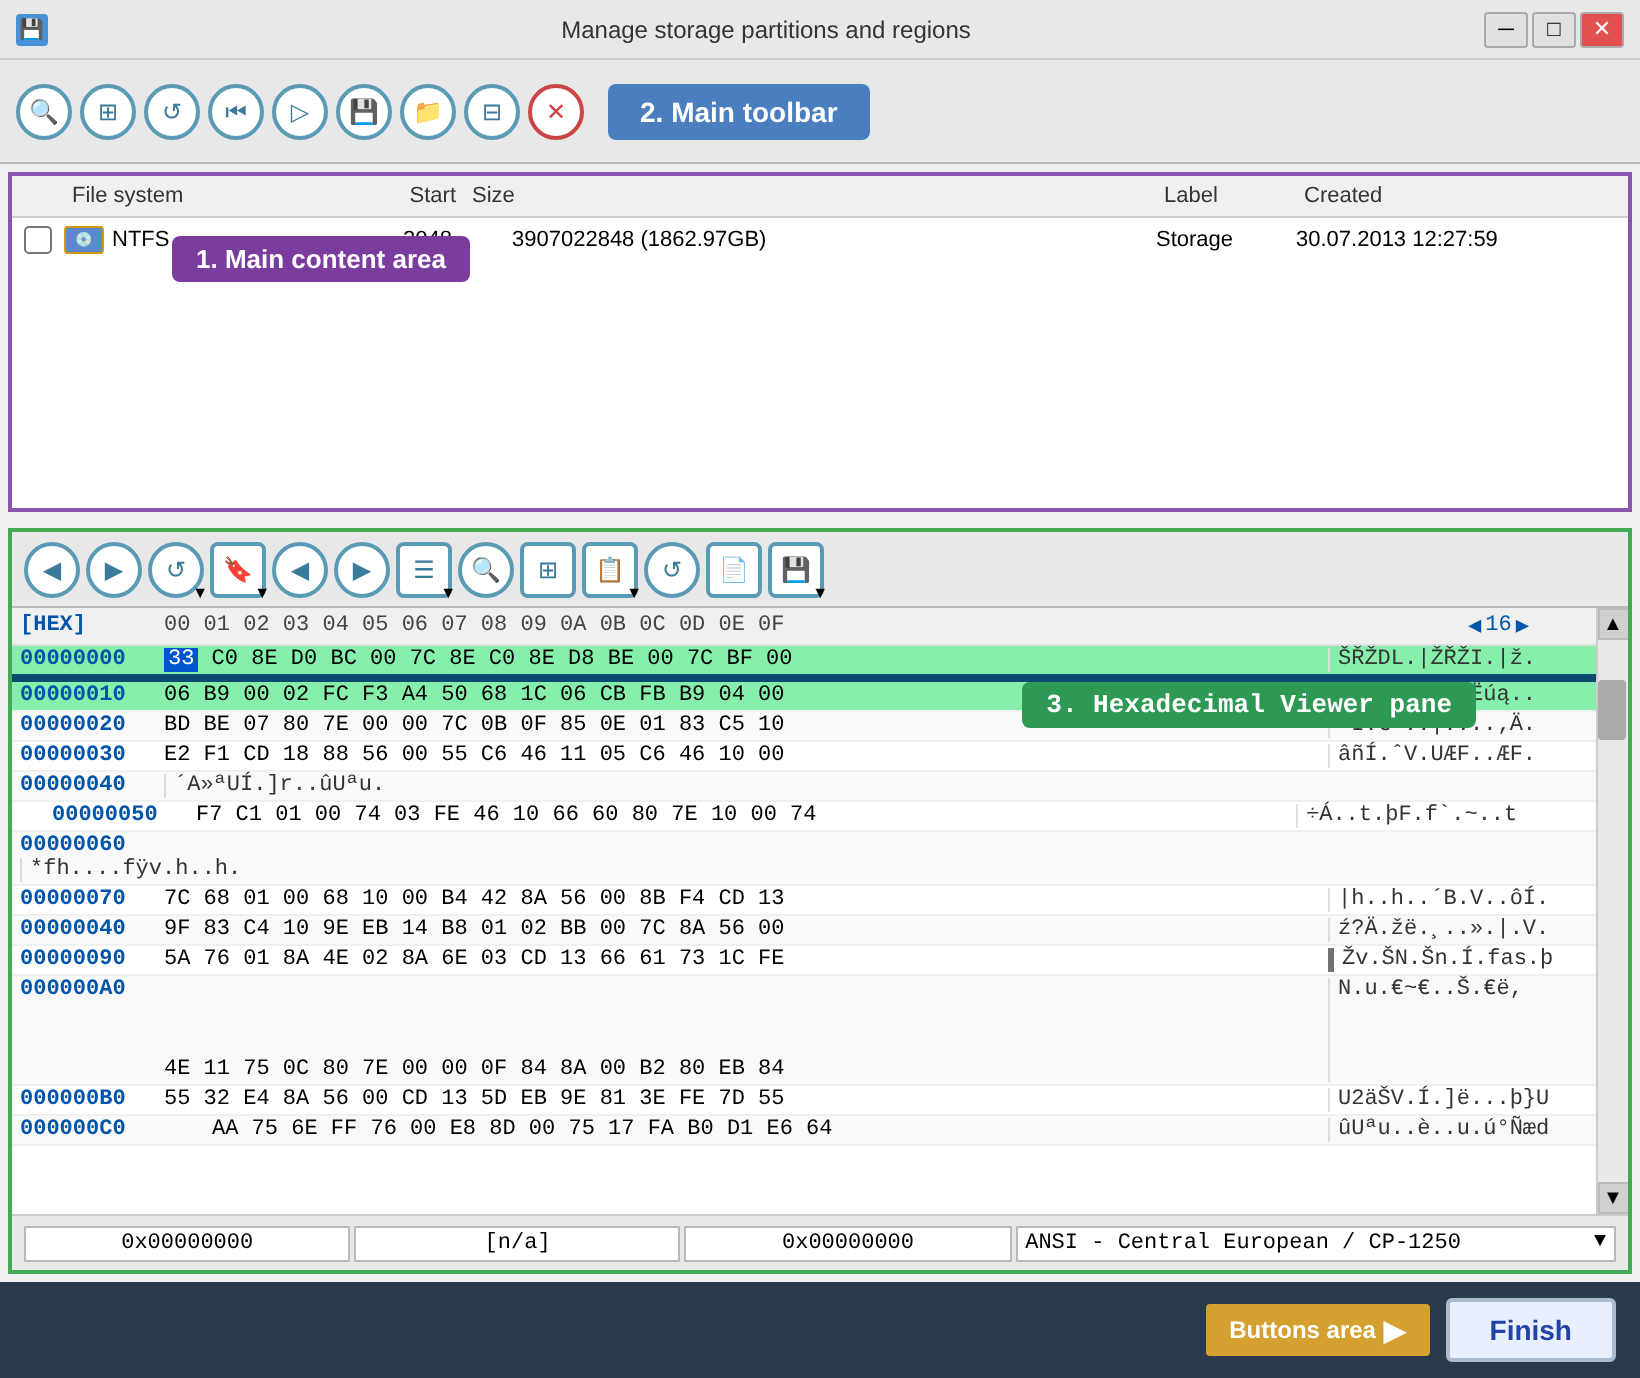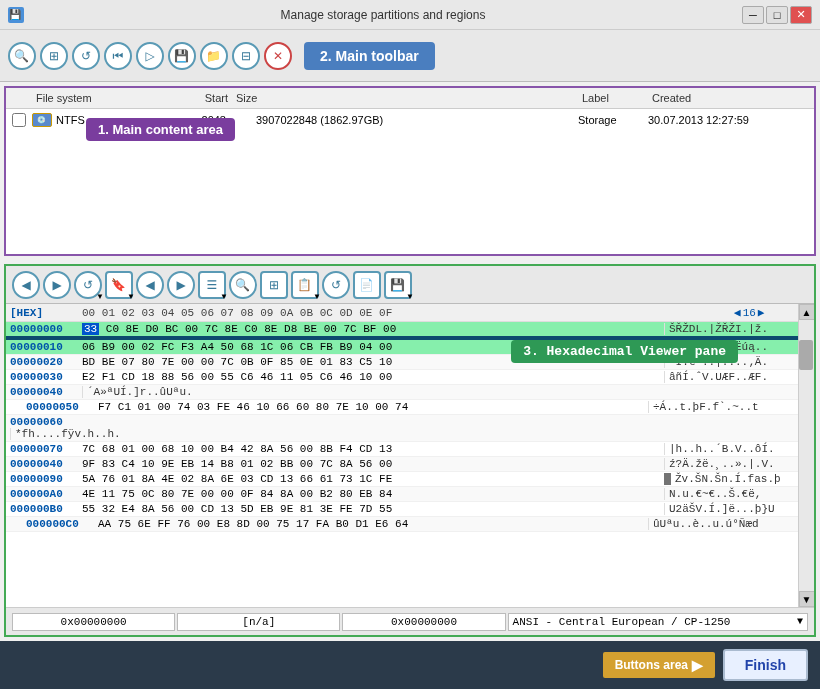--- a/index.html
+++ b/index.html
@@ -416,33 +416,33 @@
               <span style="width:130px; border-left:1px solid #ddd; padding-left:4px; color:#333;">|h..h..´B.V..ôÍ.</span>
             </div>
             <div style="display:flex; padding:1px 4px; background:#f9f9f9; border-bottom:1px solid #f0f0f0;">
               <span style="width:72px; color:#0055aa; font-weight:bold;">00000040</span>
               <span style="flex:1;">9F 83 C4 10 9E EB 14 B8 01 02 BB 00 7C 8A 56 00</span>
               <span style="width:130px; border-left:1px solid #ddd; padding-left:4px; color:#333;">ź?Ä.žë.¸..».|.V.</span>
             </div>
             <div style="display:flex; padding:1px 4px; background:white; border-bottom:1px solid #f0f0f0;">
               <span style="width:72px; color:#0055aa; font-weight:bold;">00000090</span>
               <span style="flex:1;">5A 76 01 8A 4E 02 8A 6E 03 CD 13 66 61 73 1C FE</span>
-              <span style="width:130px; border-left:7px solid #737373; padding-left:4px; color:#333;">Žv.ŠN.Šn.Í.fas.þ</span>
+              <span style="width:130px; border-left:3px solid #737373; padding-left:4px; color:#333;">Žv.ŠN.Šn.Í.fas.þ</span>
             </div>
             <div style="display:flex; padding:1px 4px; background:#f9f9f9; border-bottom:1px solid #f0f0f0;">
               <span style="width:72px; color:#0055aa; font-weight:bold;">000000A0</span>
-              <span style="flex:1;">4E 11 75 0C 80 7E 00 00 0F 84 8A 00 B2 80 EB 84</span>
+              <span style="flex:1;margin-top:40px;">4E 11 75 0C 80 7E 00 00 0F 84 8A 00 B2 80 EB 84</span>
               <span style="width:130px; border-left:1px solid #ddd; padding-left:4px; color:#333;">N.u.€~€..Š.€ë,</span>
             </div>
             <div style="display:flex; padding:1px 4px; background:white; border-bottom:1px solid #f0f0f0;">
               <span style="width:72px; color:#0055aa; font-weight:bold;">000000B0</span>
               <span style="flex:1;">55 32 E4 8A 56 00 CD 13 5D EB 9E 81 3E FE 7D 55</span>
               <span style="width:130px; border-left:1px solid #ddd; padding-left:4px; color:#333;">U2äŠV.Í.]ë...þ}U</span>
             </div>
-            <div style="display:flex; padding:1px 20px; background:#f9f9f9; border-bottom:1px solid #f0f0f0;">
+            <div style="display:flex; padding:1px 4px; background:#f9f9f9; border-bottom:1px solid #f0f0f0;gap:24px;">
               <span style="width:72px; color:#0055aa; font-weight:bold;">000000C0</span>
               <span style="flex:1;">AA 75 6E FF 76 00 E8 8D 00 75 17 FA B0 D1 E6 64</span>
               <span style="width:130px; border-left:1px solid #ddd; padding-left:4px; color:#333;">ûUªu..è..u.ú°Ñæd</span>
             </div>
 
             <div class="hex-viewer-label">3. Hexadecimal Viewer pane</div>
           </div>
         </div>
 
         <div class="hex-scrollbar">

